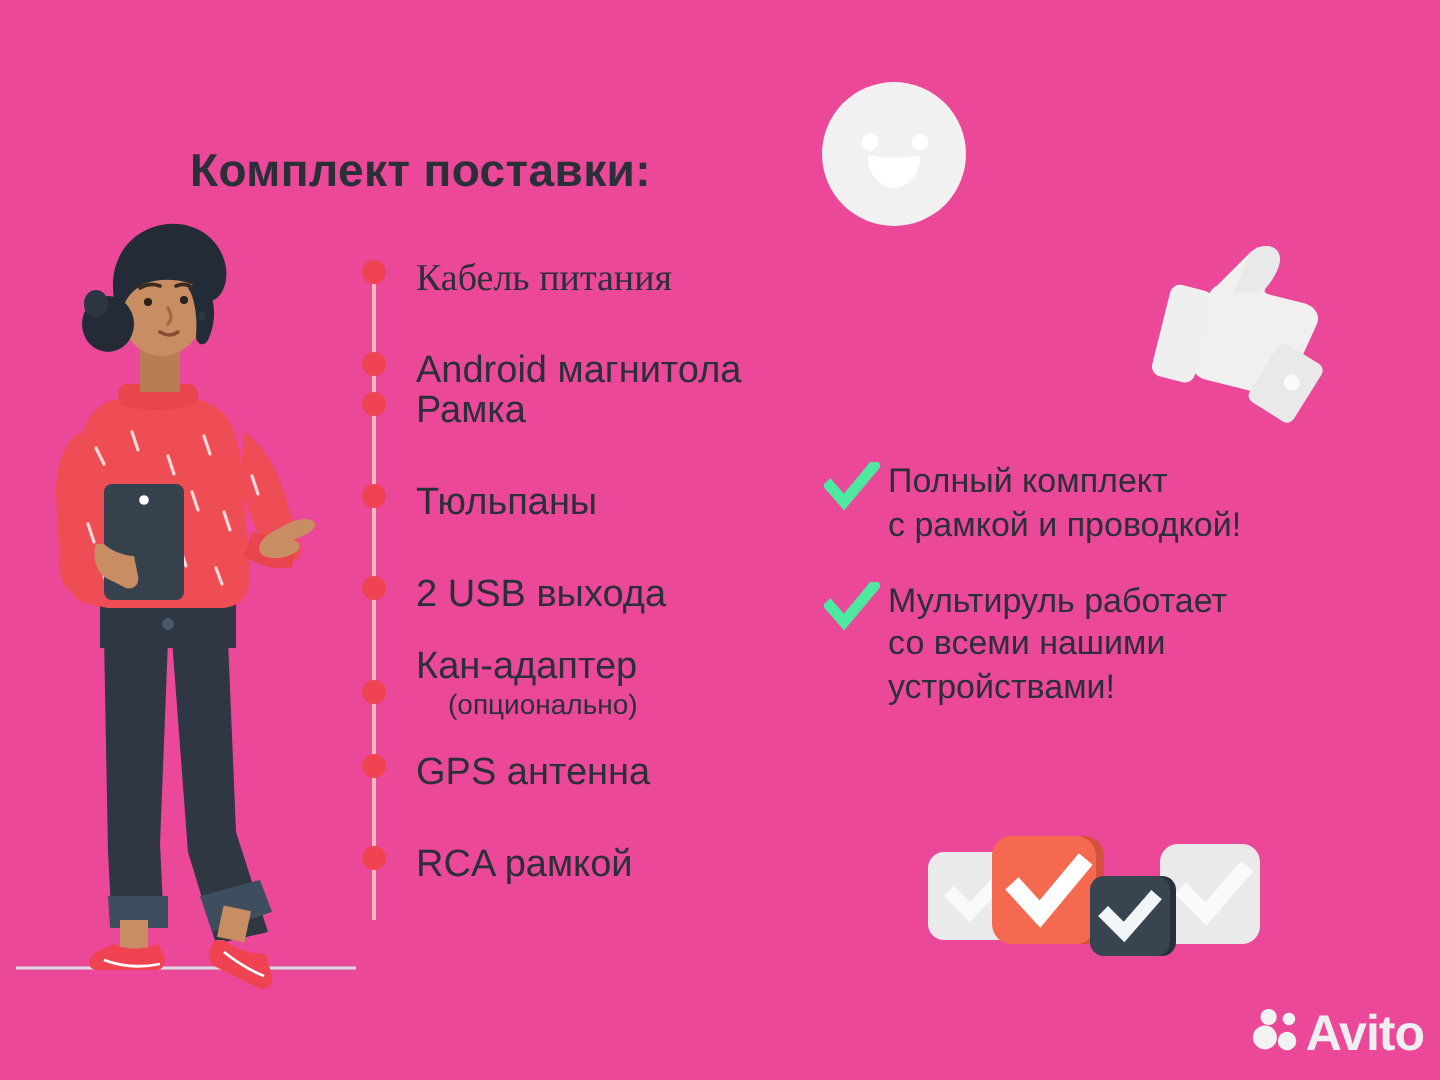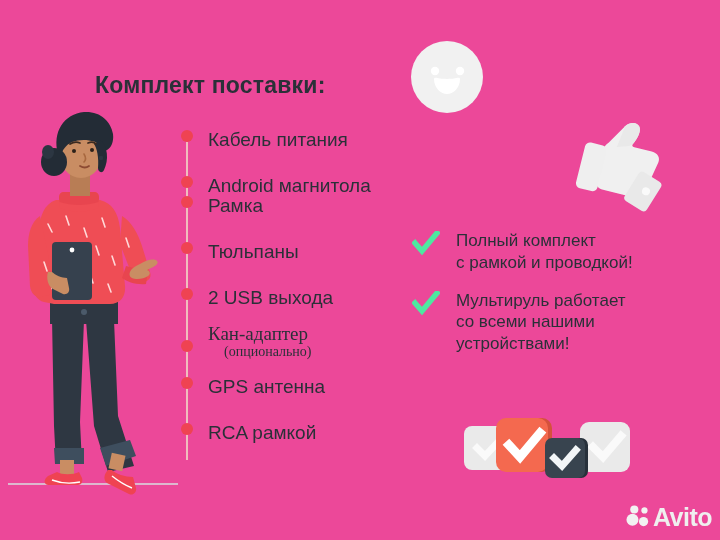--- a/index.html
+++ b/index.html
@@ -105,21 +105,21 @@
     display: flex;
     align-items: flex-start;
     margin-bottom: 16px;
   }
   .check-icon { flex: 0 0 auto; width: 28px; height: 26px; margin-top: 1px; }
   .benefit-text {
     font-size: 17px;
     color: #2b3038;
     line-height: 1.28;
     white-space: pre-line;
-    margin-left: 16px;
+    margin-left: 4px;
   }
 
   
   #checkbox-cluster {
     position: absolute;
     left: 462px;
     top: 412px;
     width: 170px;
     height: 76px;
   }
@@ -248,56 +248,56 @@
 
       <circle cx="93" cy="62" r="2.2" fill="#2c3642"></circle>
     </svg>
   </div>
 
   <div id="page-title">Комплект поставки:</div>
 
   <div id="supply-list">
     <div class="list-rail"></div>
 
+    <div class="list-item" style="margin-bottom:26px;font-family:Liberation Serif, serif;">
+      <span class="bullet-dot"></span>
+      <span class="item-text-wrap">
+        <span class="item-label">Кабель питания</span>
+      </span>
+    </div>
+
+    <div class="list-item" style="">
+      <span class="bullet-dot"></span>
+      <span class="item-text-wrap">
+        <span class="item-label">Android магнитола</span>
+      </span>
+    </div>
+
+    <div class="list-item" style="margin-bottom:26px;text-align:right;">
+      <span class="bullet-dot"></span>
+      <span class="item-text-wrap">
+        <span class="item-label">Рамка</span>
+      </span>
+    </div>
+
     <div class="list-item" style="margin-bottom:26px;">
       <span class="bullet-dot"></span>
       <span class="item-text-wrap">
-        <span class="item-label">Кабель питания</span>
-      </span>
-    </div>
-
-    <div class="list-item" style="">
-      <span class="bullet-dot"></span>
-      <span class="item-text-wrap">
-        <span class="item-label">Android магнитола</span>
-      </span>
-    </div>
-
-    <div class="list-item" style="margin-bottom:26px;text-align:right;">
-      <span class="bullet-dot"></span>
-      <span class="item-text-wrap">
-        <span class="item-label">Рамка</span>
-      </span>
-    </div>
-
-    <div class="list-item" style="margin-bottom:26px;">
-      <span class="bullet-dot"></span>
-      <span class="item-text-wrap">
         <span class="item-label">Тюльпаны</span>
       </span>
     </div>
 
     <div class="list-item" style="margin-bottom:16px;">
       <span class="bullet-dot"></span>
       <span class="item-text-wrap">
         <span class="item-label">2 USB выхода</span>
       </span>
     </div>
 
-    <div class="list-item" style="margin-bottom:16px;font-family:Liberation Serif, serif;">
+    <div class="list-item" style="margin-bottom:16px;">
       <span class="bullet-dot" style="top:16px;"></span>
       <span class="item-text-wrap">
         <span class="item-label">Кан-адаптер</span>
         <span class="item-sublabel">(опционально)</span>
       </span>
     </div>
 
     <div class="list-item" style="margin-bottom:26px;">
       <span class="bullet-dot"></span>
       <span class="item-text-wrap">

